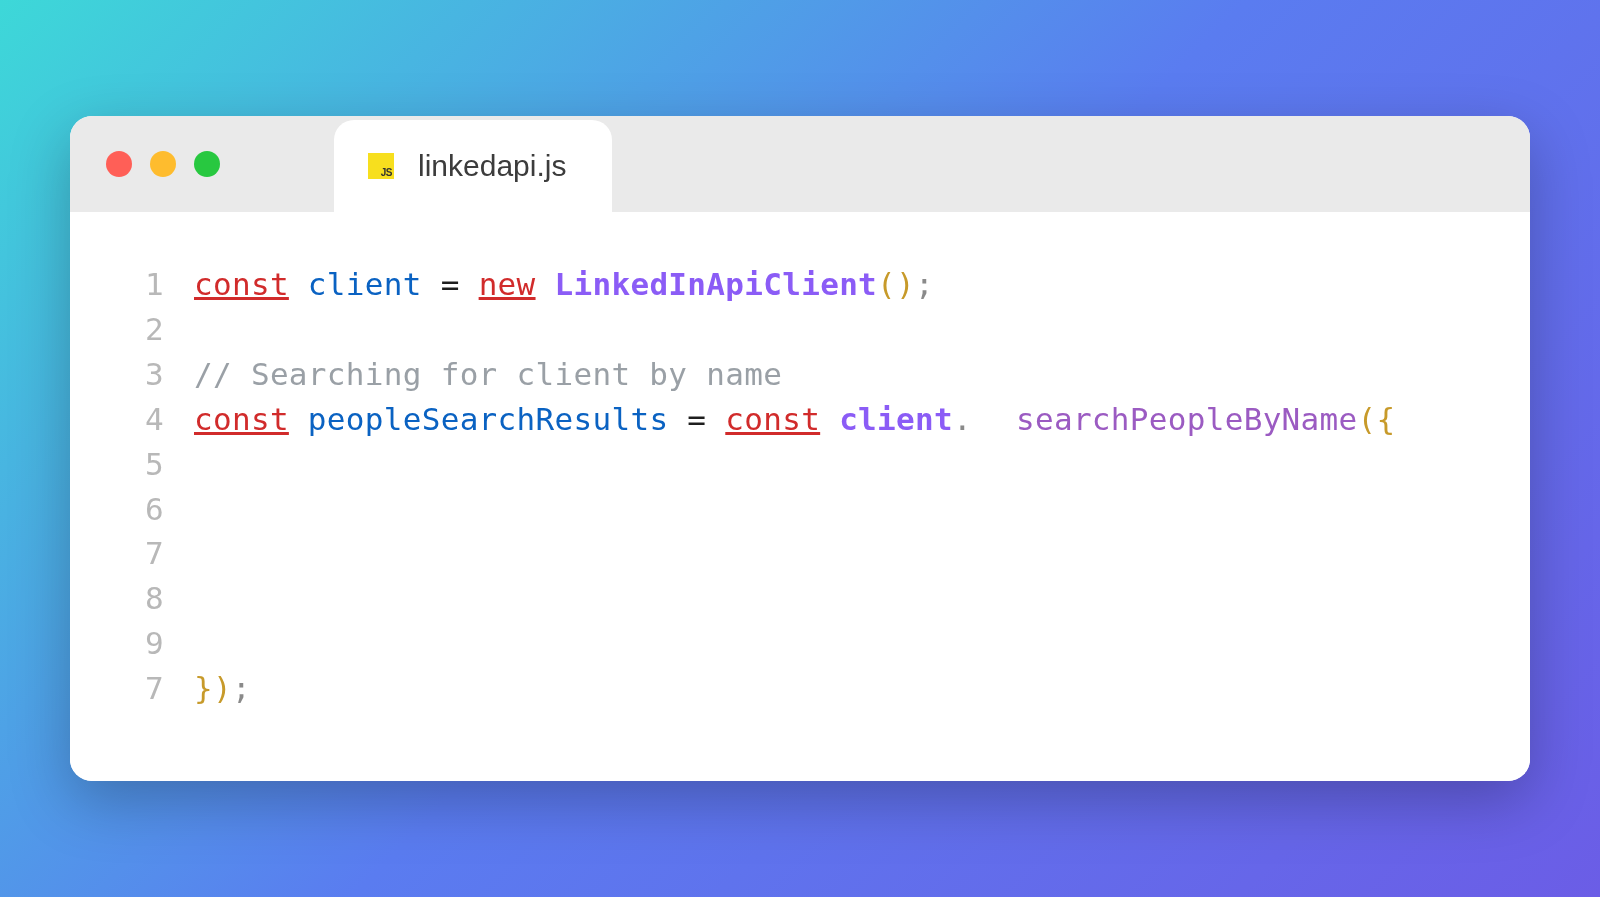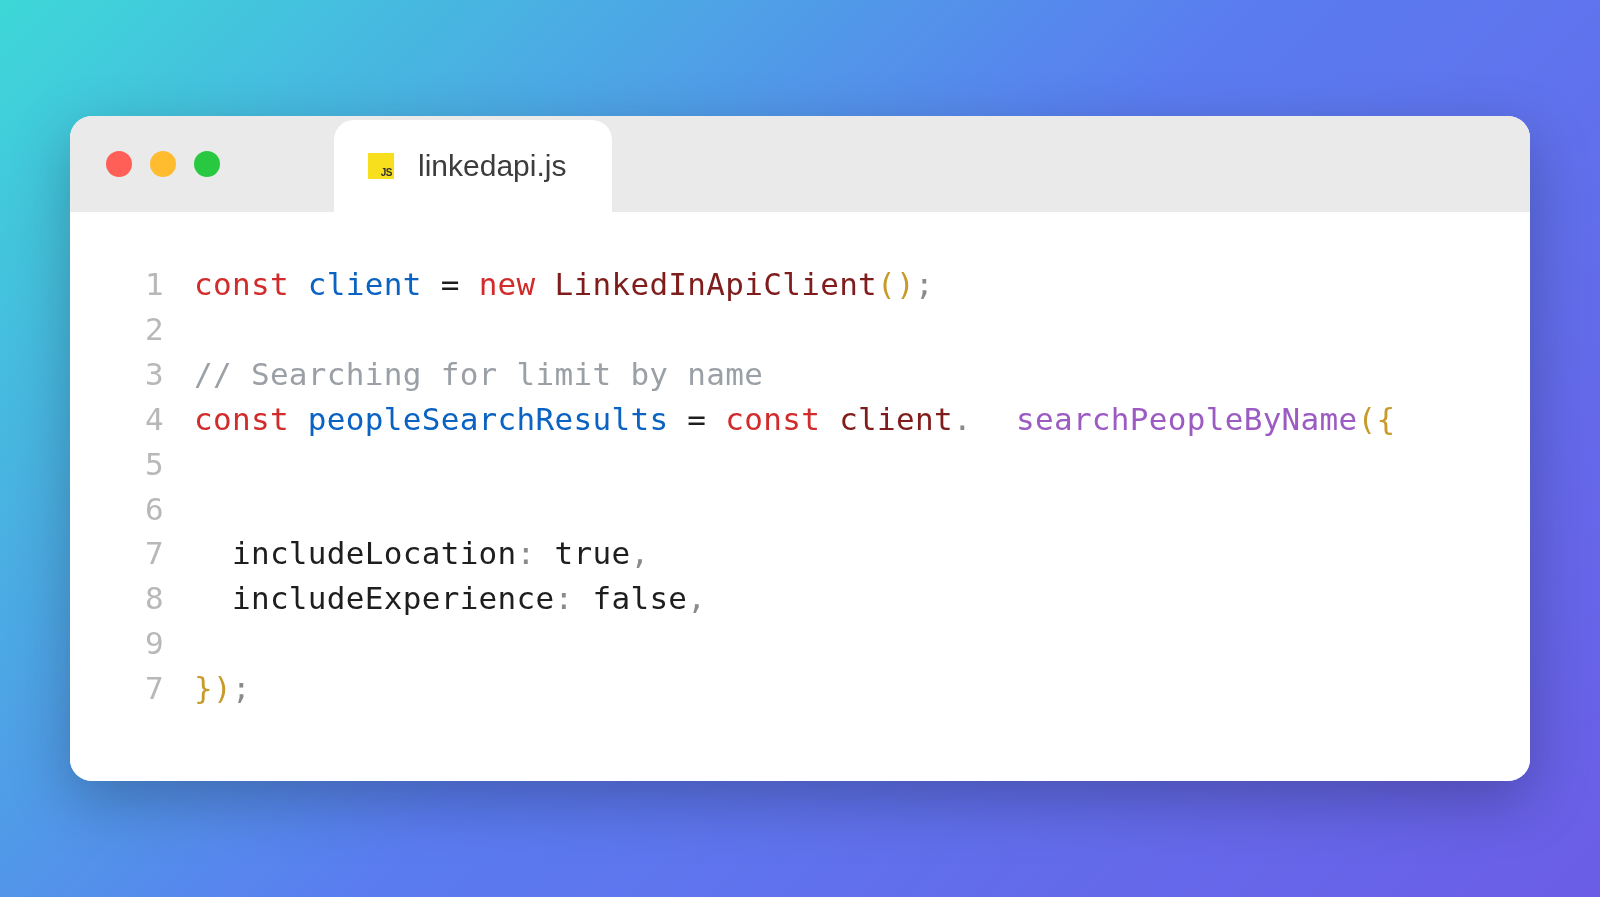--- a/index.html
+++ b/index.html
@@ -111,23 +111,23 @@
       margin-right: 30px;
       user-select: none;
       flex-shrink: 0;
     }
 
     .code-content {
       white-space: pre;
       color: #1e1e1e;
     }
 
-    .tok-keyword { color: #d12b2b; }
+    .tok-keyword { color: #d12b2b; text-decoration: underline; }
     .tok-var { color: #0a62c2; }
-    .tok-class { color: #7f1d1d; }
+    .tok-class { color: #8b5cf6; font-weight: bold; }
     .tok-paren { color: #c79a2a; }
     .tok-op { color: #1e1e1e; }
     .tok-prop { color: #1e1e1e; }
     .tok-method { color: #9b5bc2; margin-left: 44px; }
     .tok-string { color: #3cb371; }
     .tok-value { color: #1e1e1e; }
     .tok-punct { color: #8a8a8a; }
     .tok-comment { color: #9aa0a6; }
   </style>
 </head>
@@ -153,44 +153,42 @@
       <span class="code-content"><span class="tok-keyword">const</span> <span class="tok-var">client</span><span class="tok-op"> = </span><span class="tok-keyword">new</span> <span class="tok-class">LinkedInApiClient</span><span class="tok-paren">(</span><span class="tok-paren">)</span><span class="tok-punct">;</span></span>
     </div>
 
     <div class="code-line">
       <span class="line-number">2</span>
       <span class="code-content"></span>
     </div>
 
     <div class="code-line">
       <span class="line-number">3</span>
-      <span class="code-content"><span class="tok-comment">// Searching for limit by name</span></span>
+      <span class="code-content"><span class="tok-comment">// Searching for client by name</span></span>
     </div>
 
     <div class="code-line">
       <span class="line-number">4</span>
       <span class="code-content"><span class="tok-keyword">const</span> <span class="tok-var">peopleSearchResults</span><span class="tok-op"> = </span><span class="tok-keyword">const</span> <span class="tok-class">client</span><span class="tok-punct">.</span><span class="tok-method">searchPeopleByName</span><span class="tok-paren">(</span><span class="tok-paren">{</span></span>
     </div>
 
     <div class="code-line">
       <span class="line-number">5</span>
     </div>
 
     <div class="code-line">
       <span class="line-number">6</span>
     </div>
 
     <div class="code-line">
       <span class="line-number">7</span>
-      <span class="code-content"><span>  </span><span class="tok-prop">includeLocation</span><span class="tok-punct">: </span><span class="tok-value">true</span><span class="tok-punct">,</span></span>
     </div>
 
     <div class="code-line">
       <span class="line-number">8</span>
-      <span class="code-content"><span>  </span><span class="tok-prop">includeExperience</span><span class="tok-punct">: </span><span class="tok-value">false</span><span class="tok-punct">,</span></span>
     </div>
 
     <div class="code-line">
       <span class="line-number">9</span>
     </div>
 
 
     <div class="code-line">
       <span class="line-number">7</span>
       <span class="code-content"><span class="tok-paren">}</span><span class="tok-paren">)</span><span class="tok-punct">;</span></span>

